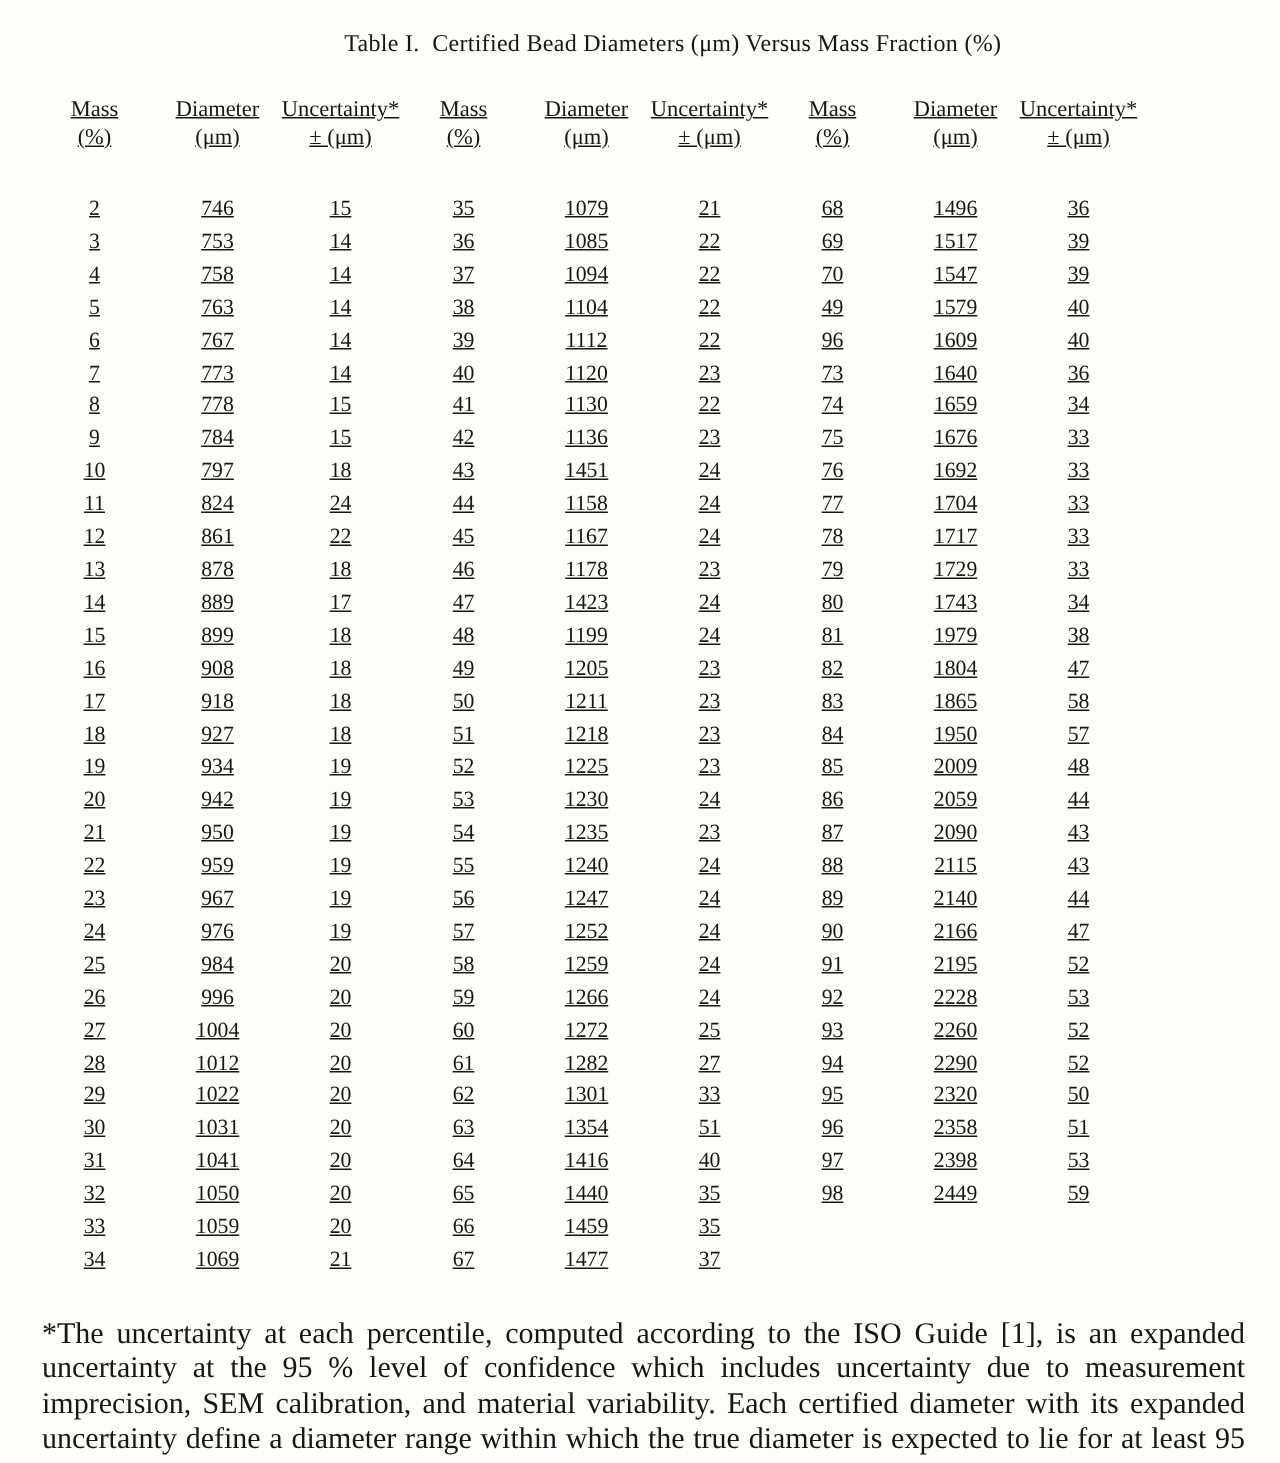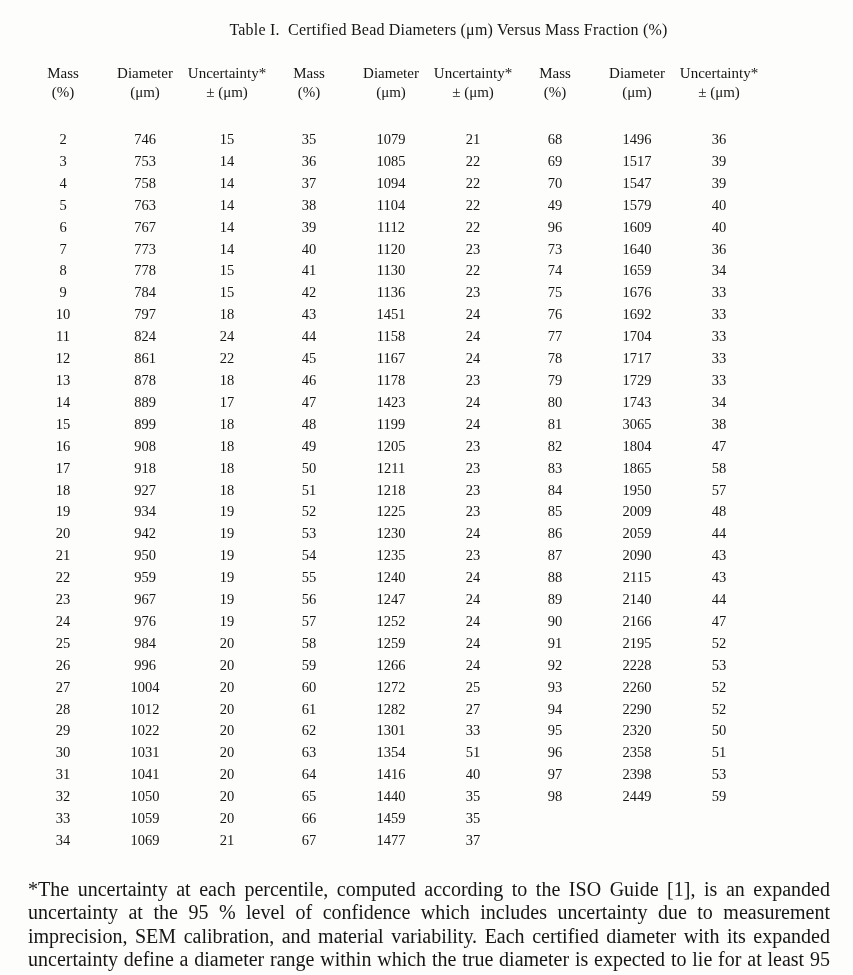--- a/index.html
+++ b/index.html
@@ -22,20 +22,21 @@
     font-size: 16px;
     letter-spacing: 0.2px;
     white-space: pre;
     padding-left: 44px;
   }
   table.bead-table {
     border-collapse: collapse;
     table-layout: fixed;
     width: 738px;
     margin: 25px 0 0 22px;
+    text-decoration: underline;
   }
   table.bead-table th,
   table.bead-table td {
     padding: 0;
     text-align: center;
     font-weight: normal;
   }
   table.bead-table thead th {
     font-size: 15px;
     line-height: 19px;
@@ -247,21 +248,21 @@
           <td>34</td>
         </tr>
         <tr>
           <td>15</td>
           <td>899</td>
           <td>18</td>
           <td>48</td>
           <td>1199</td>
           <td>24</td>
           <td>81</td>
-          <td>3065</td>
+          <td>1979</td>
           <td>38</td>
         </tr>
         <tr>
           <td>16</td>
           <td>908</td>
           <td>18</td>
           <td>49</td>
           <td>1205</td>
           <td>23</td>
           <td>82</td>

